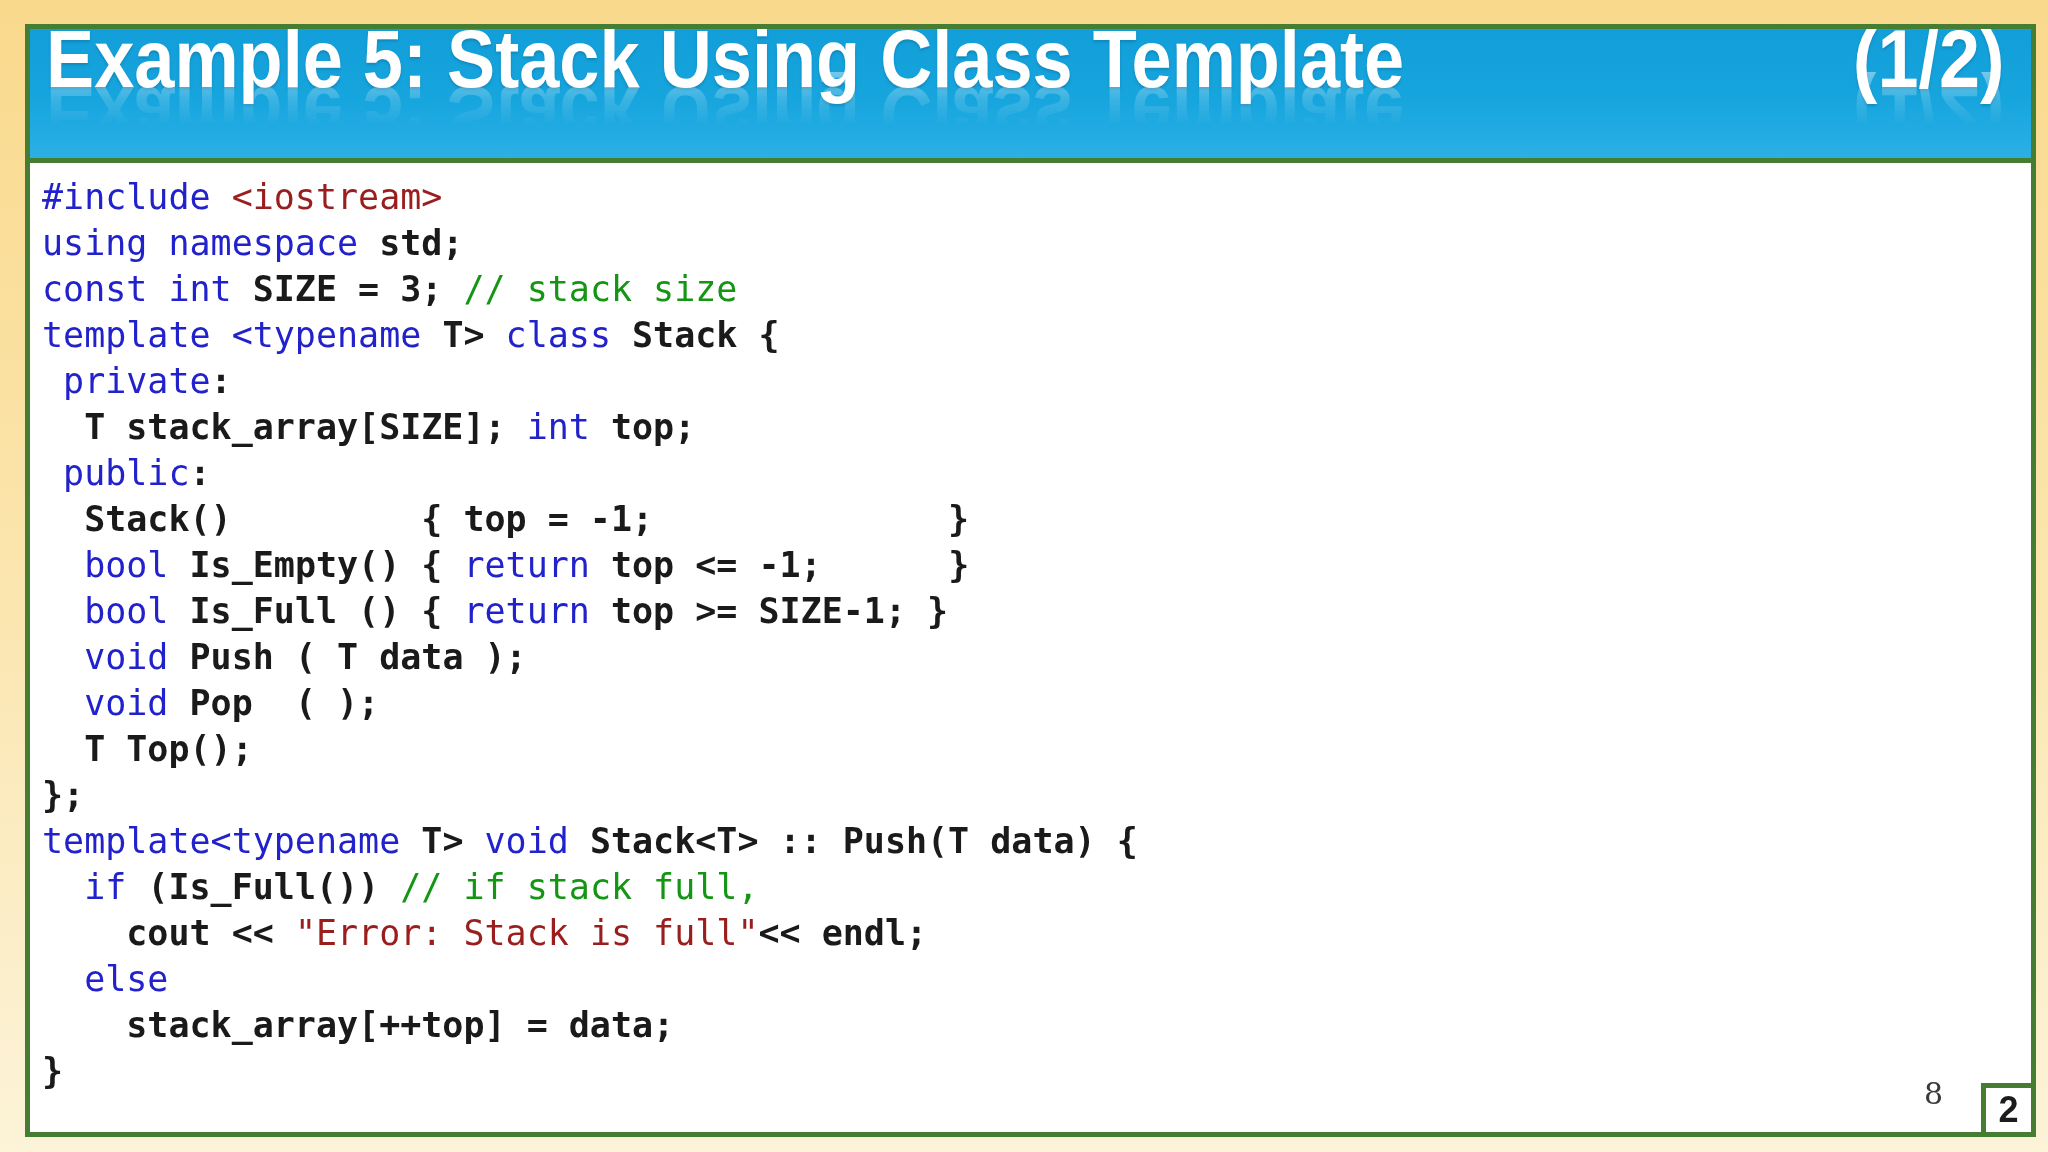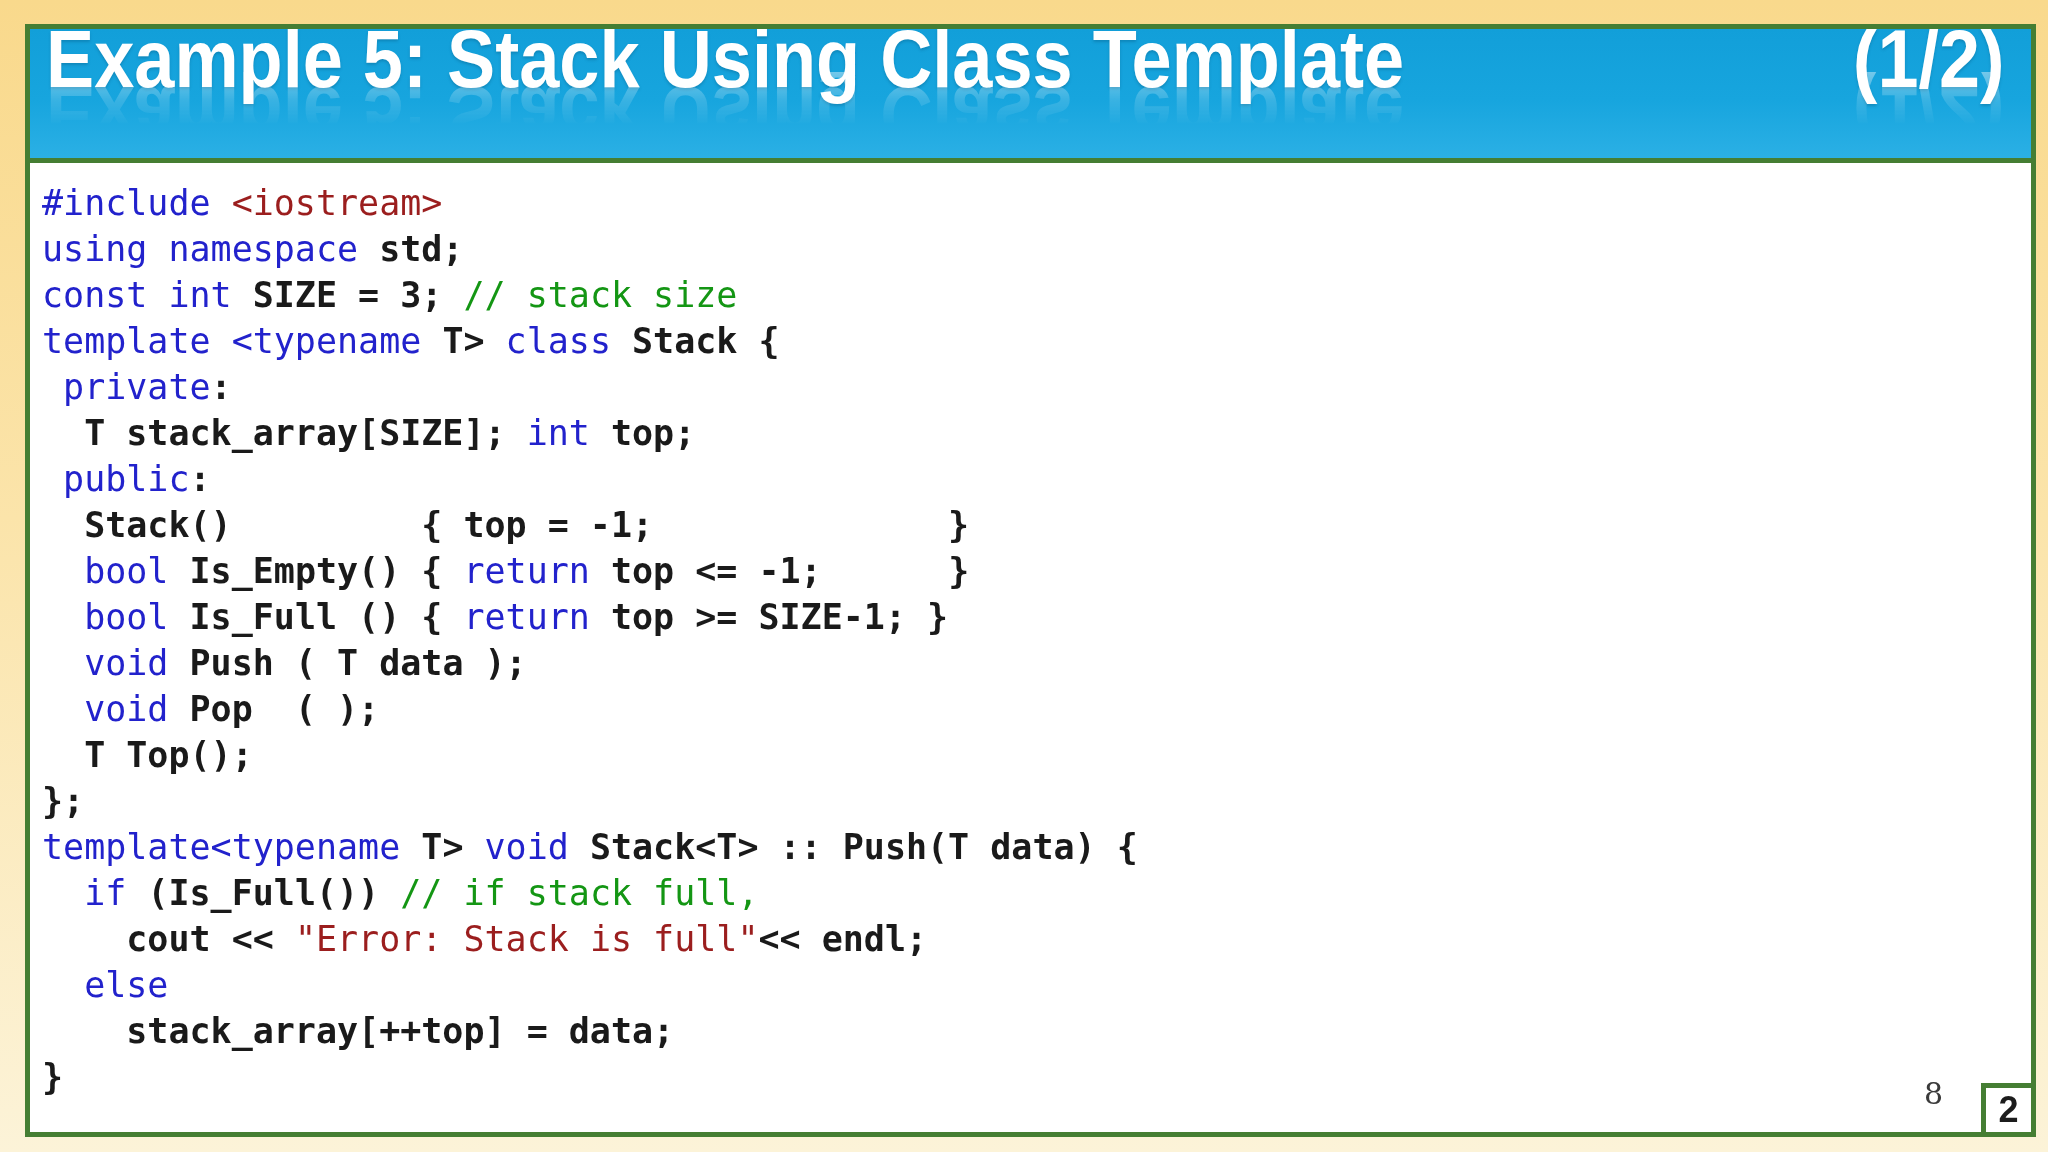--- a/index.html
+++ b/index.html
@@ -35,21 +35,21 @@
   }
   .refl {
     transform:scaleY(-1); margin-top:-30px; opacity:0.55; text-shadow:none;
     -webkit-mask-image:linear-gradient(to top, rgba(0,0,0,0.75) 0%, rgba(0,0,0,0.28) 32%, rgba(0,0,0,0) 62%);
             mask-image:linear-gradient(to top, rgba(0,0,0,0.75) 0%, rgba(0,0,0,0.28) 32%, rgba(0,0,0,0) 62%);
   }
 
   
   .content {
     position:relative; height:954px; background:#FFFFFF;
-    padding:17px 0 0 12px; box-sizing:border-box; overflow:hidden;
+    padding:11px 0 0 12px; box-sizing:border-box; overflow:hidden;
   }
   .code {
     margin:0; white-space:pre;
     font-family:"DejaVu Sans Mono", monospace;
     font-size:35px; line-height:46px;
     color:var(--c-plain,#1A1A1A);
   }
   .code .line { height:46px; }
   .kw  { color:var(--c-keyword,#2222CC); }
   .str { color:var(--c-string,#9B1E1E); }

